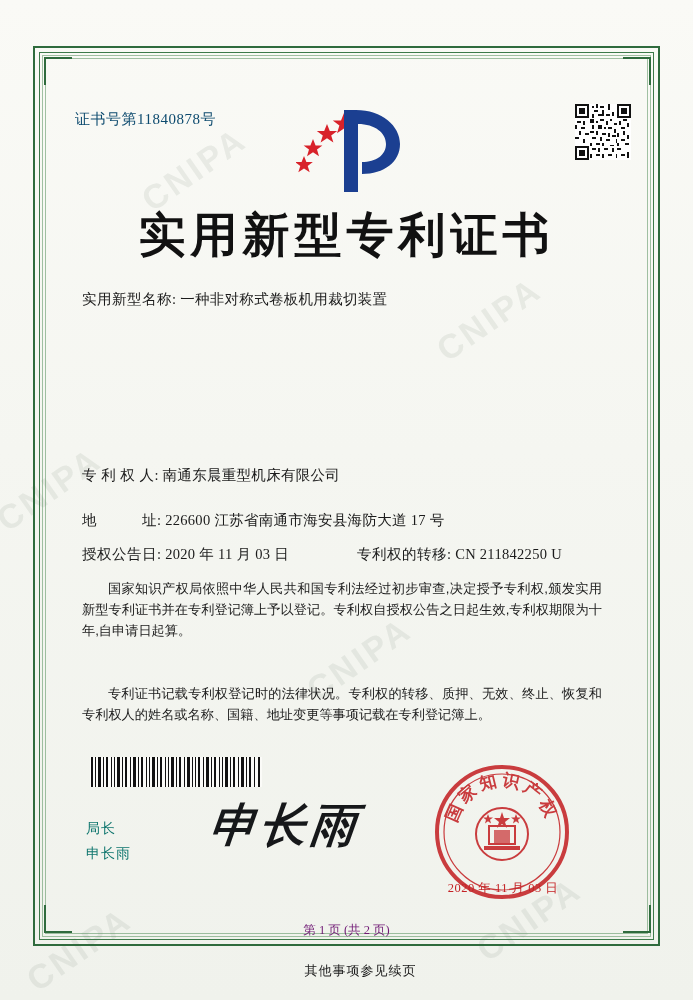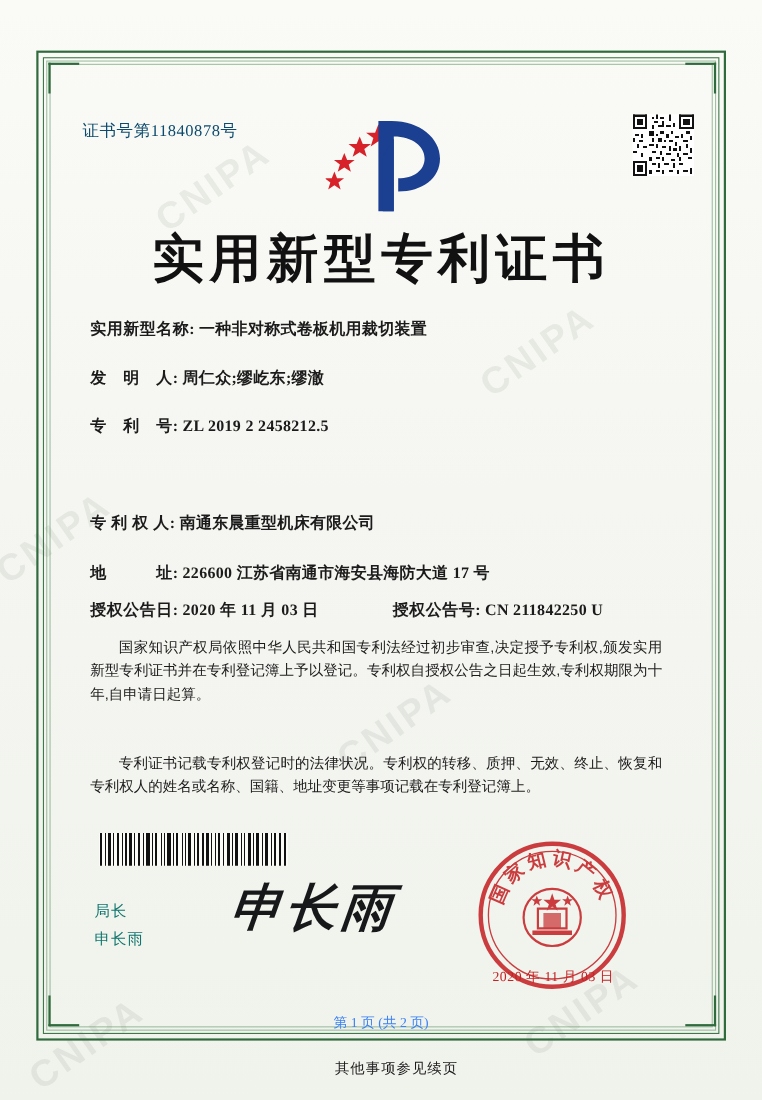--- a/index.html
+++ b/index.html
@@ -120,21 +120,20 @@
     color: #111;
   }
 
   
   .field {
     position: absolute;
     font-size: 14.5px;
     color: #1b1b1b;
     white-space: nowrap;
     font-family: "Liberation Serif", serif;
-    font-weight: bold;
   }
   .field .lbl { letter-spacing: .5px; }
   .field .val { letter-spacing: .3px; }
 
   .f-name    { left: 82px; top: 290px; }
   .f-inv     { left: 82px; top: 334px; }
   .f-patno   { left: 82px; top: 378px; }
   .f-appdate { left: 82px; top: 422px; }
   .f-holder  { left: 82px; top: 466px; text-align: right; }
   .f-addr    { left: 82px; top: 511px; }
@@ -201,21 +200,21 @@
     color: #c42326;
     letter-spacing: .5px;
   }
 
   
   .page-no {
     position: absolute;
     left: 0; right: 0; top: 922px;
     text-align: center;
     font-size: 12.5px;
-    color: #3b82f6;
+    color: #701a75;
   }
   .footer-note {
     position: absolute;
     left: 0; right: 0; top: 962px;
     text-align: center;
     font-size: 13px;
     color: #1b1b1b;
     letter-spacing: 1px;
     padding-left: 28px;
   }
@@ -346,48 +345,40 @@
     </svg>
   </div>
 
   <div class="title">实用新型专利证书</div>
 
   <div class="field f-name">
     <span class="lbl">实用新型名称:</span>
     <span class="val">一种非对称式卷板机用裁切装置</span>
   </div>
 
-  <div class="field f-inv">
-    <span class="lbl">发　明　人:</span>
-    <span class="val">周仁众;缪屹东;缪澈</span>
-  </div>
-
-  <div class="field f-patno">
-    <span class="lbl">专　利　号:</span>
-    <span class="val">ZL 2019 2 2458212.5</span>
-  </div>
+
 
 
   <div class="field f-holder">
     <span class="lbl">专 利 权 人:</span>
     <span class="val">南通东晨重型机床有限公司</span>
   </div>
 
   <div class="field f-addr">
     <span class="lbl">地　　　址:</span>
     <span class="val">226600 江苏省南通市海安县海防大道 17 号</span>
   </div>
 
   <div class="field f-grant">
     <span class="lbl">授权公告日:</span>
     <span class="val">2020 年 11 月 03 日</span>
   </div>
 
   <div class="field f-grantno">
-    <span class="lbl">授权公告号:</span>
+    <span class="lbl">专利权的转移:</span>
     <span class="val">CN 211842250 U</span>
   </div>
 
   <div class="para p1">国家知识产权局依照中华人民共和国专利法经过初步审查,决定授予专利权,颁发实用新型专利证书并在专利登记簿上予以登记。专利权自授权公告之日起生效,专利权期限为十年,自申请日起算。</div>
   <div class="para p2">专利证书记载专利权登记时的法律状况。专利权的转移、质押、无效、终止、恢复和专利权人的姓名或名称、国籍、地址变更等事项记载在专利登记簿上。</div>
 
   <div class="barcode">
     <svg width="172" height="30" viewBox="0 0 172 30" shape-rendering="crispEdges" xmlns="http://www.w3.org/2000/svg">
       <rect width="172" height="30" fill="#fbfbf8"></rect>
       <g fill="#111111">

